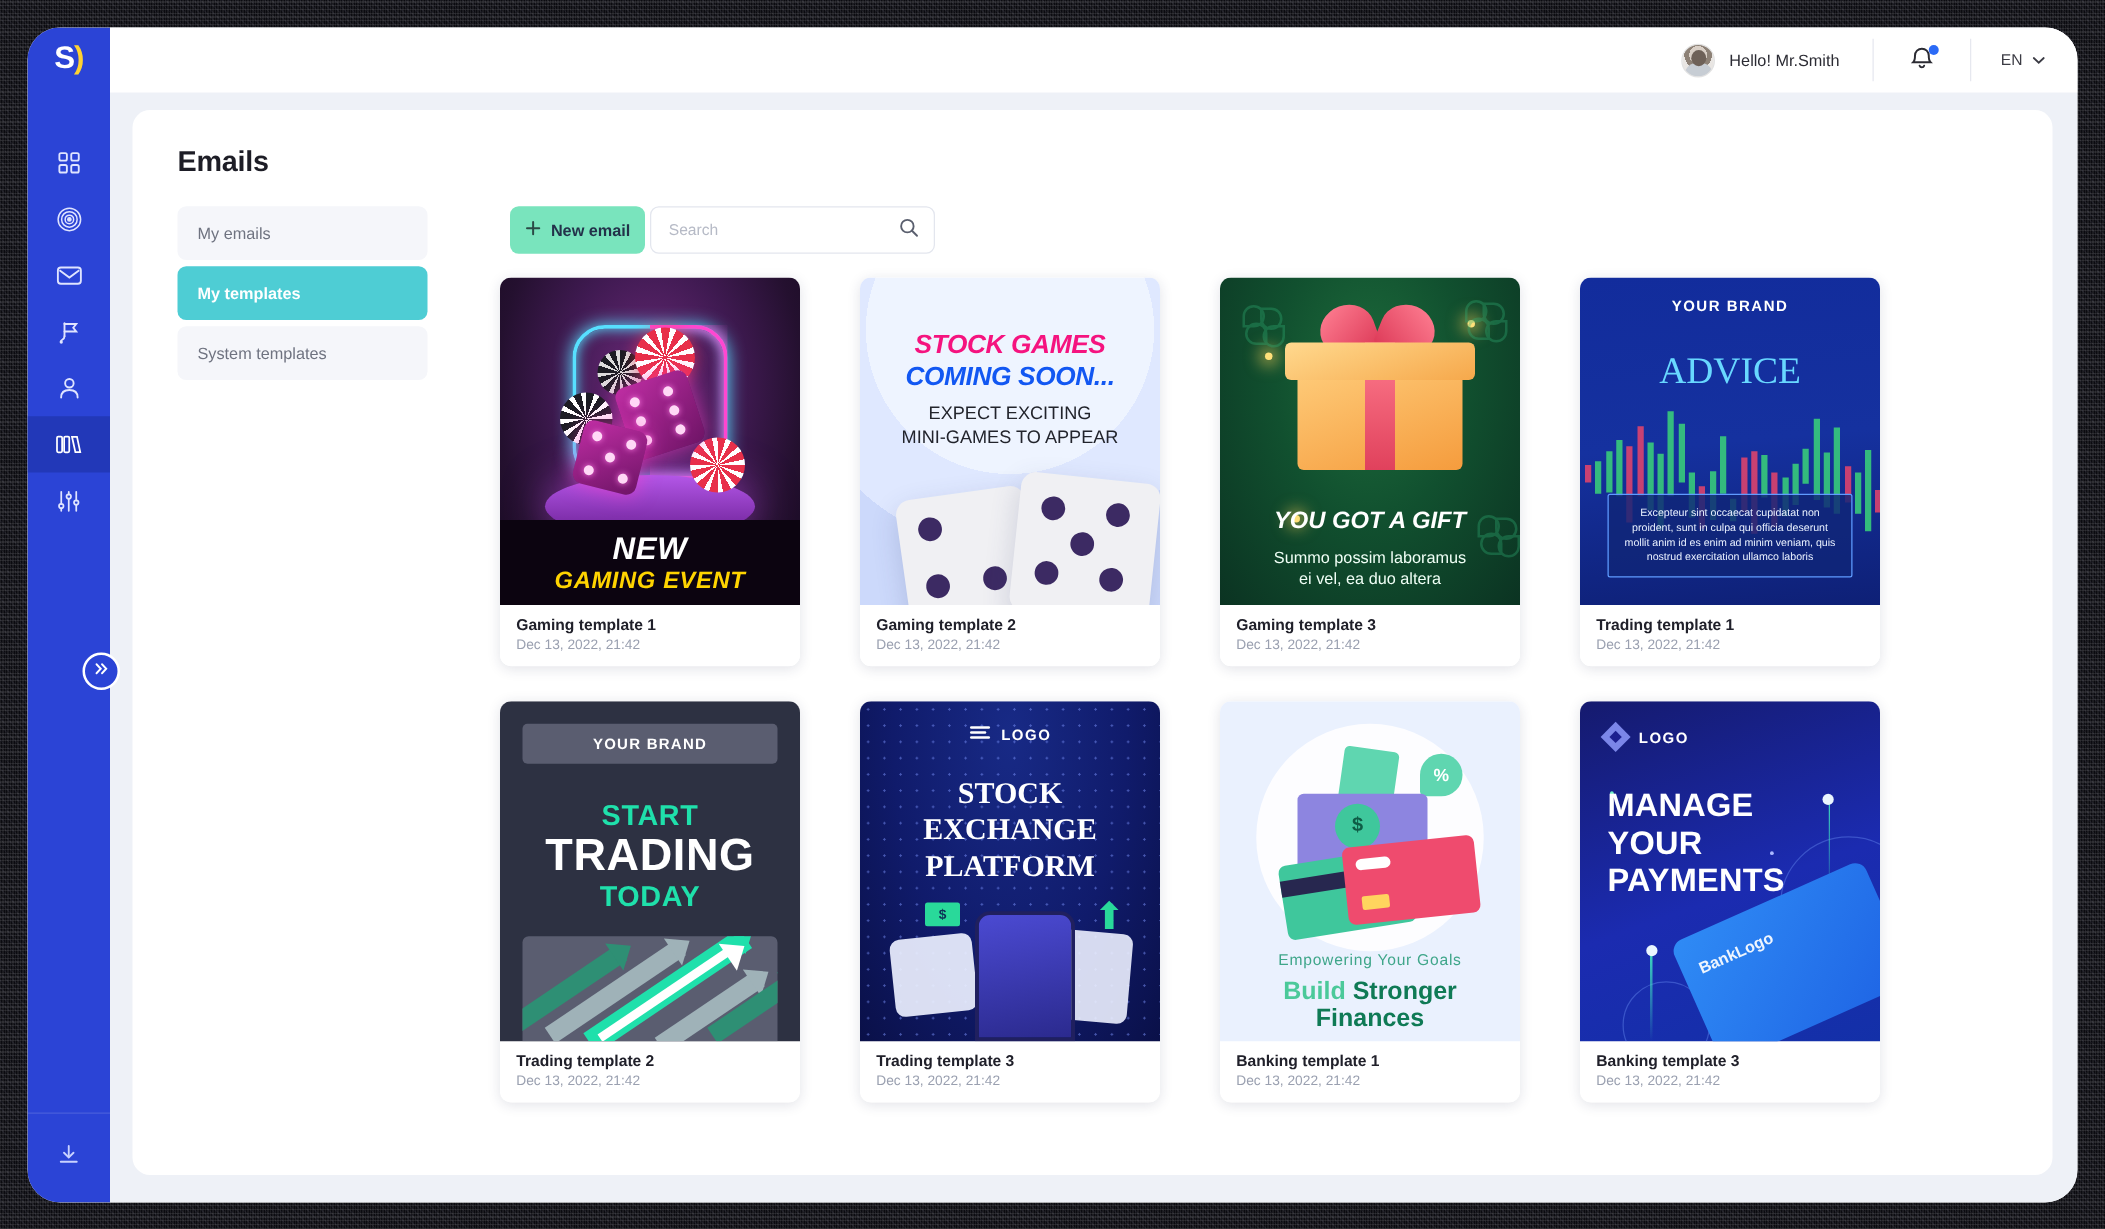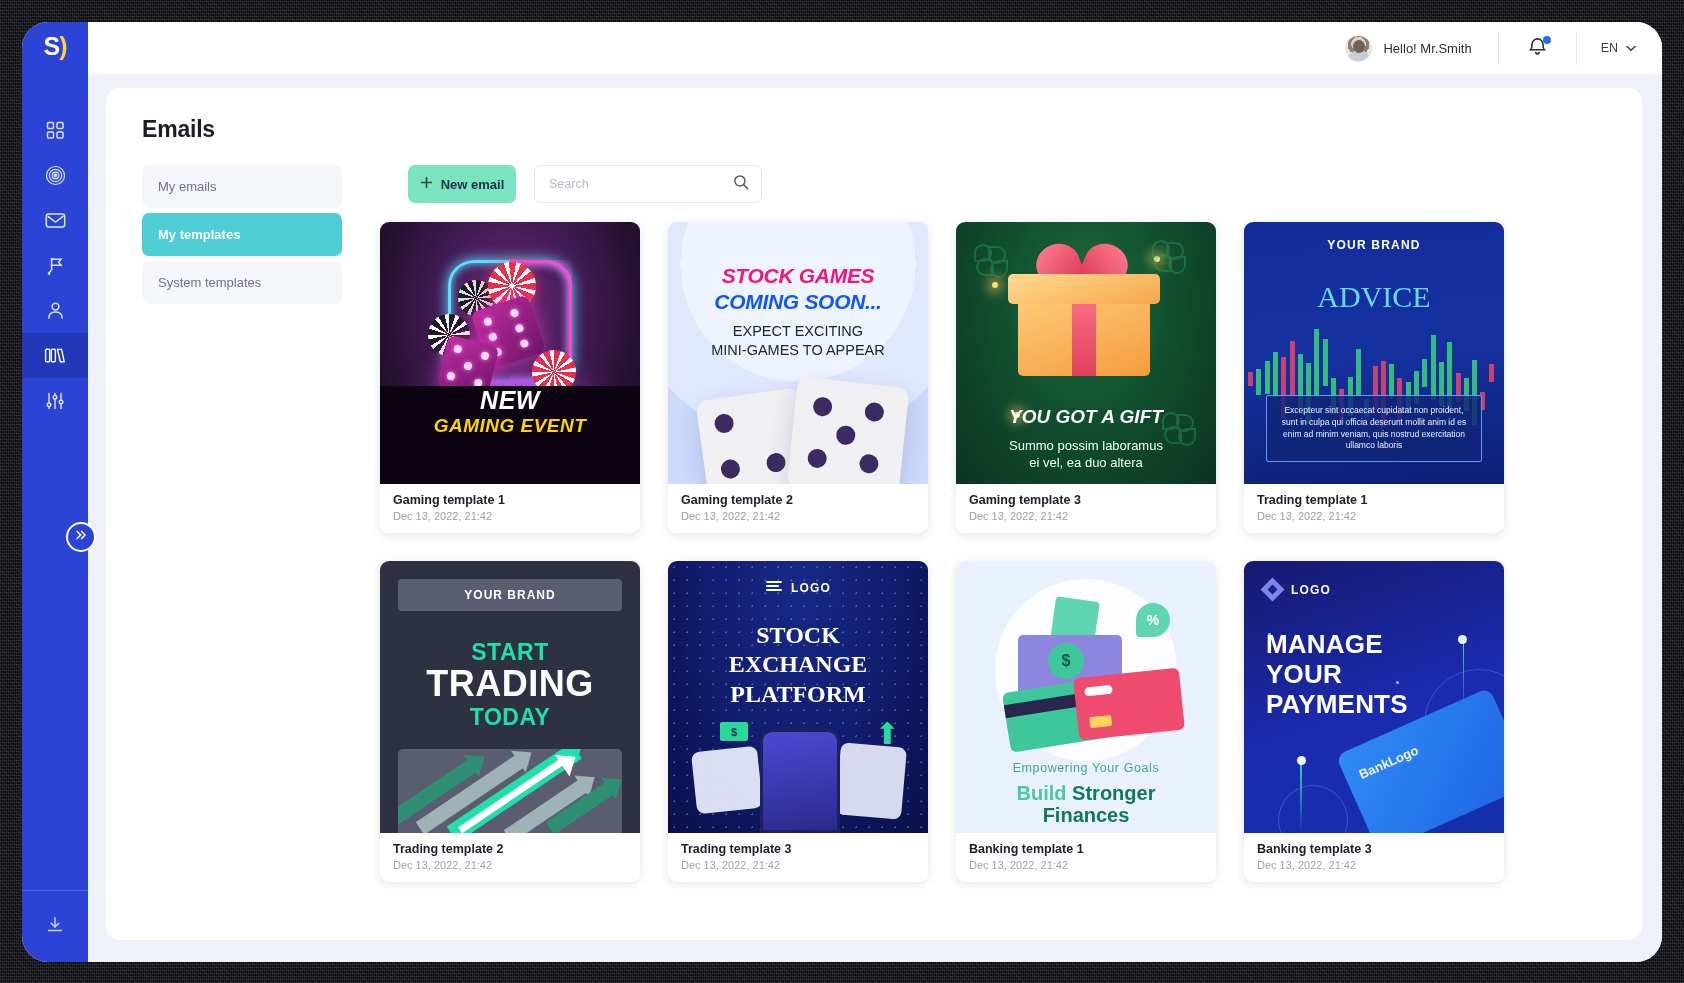--- a/index.html
+++ b/index.html
@@ -161,21 +161,21 @@
     padding-left: 16px;
     font-size: 13px;
     color: #6f7380;
     background: #f5f6fa;
     margin-bottom: 5px;
     cursor: pointer;
   }
   .sub-item.active { background: #4ecdd4; color: #fff; font-weight: 600; }
   
   .main-col { flex: 1; min-width: 0; }
-  .toolbar { display: flex; gap: 18px; margin-bottom: 19px; padding-left: 28px; }
+  .toolbar { display: flex; gap: 4px; margin-bottom: 19px; padding-left: 28px; }
   .btn-new {
     background: #79e4bd;
     color: #23324a;
     border: none;
     height: 38px; width: 108px;
     border-radius: 7px;
     font-size: 13px; font-weight: 600;
     display: flex; align-items: center; justify-content: center; gap: 8px;
     cursor: pointer;
     font-family: "Liberation Sans", sans-serif;
@@ -199,20 +199,21 @@
     display: grid;
     grid-template-columns: repeat(4, 260px);
     gap: 28px 28px;
   }
   .card {
     border-radius: 9px;
     overflow: hidden;
     background: #fff;
     box-shadow: 0 2px 10px rgba(30,40,80,.13);
     cursor: pointer;
+    margin-left: 20px;
   }
   .thumb { height: 262px; position: relative; overflow: hidden; }
   .card.short .thumb { height: 272px; }
   .cap {
     padding: 9px 13px 11px;
     background: #fff;
   }
   .cap-title { font-size: 12.5px; font-weight: bold; color: #20202a; }
   .cap-date { font-size: 11px; color: #9aa0b0; margin-top: 3px; }
   .cap.overlay { background: rgba(255,255,255,.93); }
@@ -251,23 +252,23 @@
   .chip.red { width: 48px; height: 48px; left: 108px; top: 40px;
     background: repeating-conic-gradient(#e8304a 0 18deg, #fff 18deg 30deg);
     transform: rotate(22deg); box-shadow: 0 0 12px rgba(255,60,90,.6); }
   .chip.red2 { width: 44px; height: 44px; left: 152px; top: 128px;
     background: repeating-conic-gradient(#e8304a 0 18deg, #fff 18deg 30deg); }
   .chip.blk { width: 42px; height: 42px; left: 48px; top: 92px;
     background: repeating-conic-gradient(#1c1c24 0 18deg, #fff 18deg 30deg); }
   .chip.blk2 { width: 36px; height: 36px; left: 78px; top: 58px;
     background: repeating-conic-gradient(#1c1c24 0 18deg, #ddd 18deg 30deg); }
   .g1-band {
-    position: absolute; bottom: 0; left: 0; right: 0; height: 98px;
+    position: absolute; bottom: 0; left: 0; right: 0; height: 68px;
     background: #0c0410;
-    display: flex; flex-direction: column; align-items: center; justify-content: flex-start;
+    display: flex; flex-direction: column; align-items: center; justify-content: center;
   }
   .g1-new { font-size: 25px; font-weight: bold; font-style: italic; color: #fff; letter-spacing: .5px; }
   .g1-ev { font-size: 19px; font-weight: bold; font-style: italic; color: #ffd400; letter-spacing: .5px; }
 
   .t-gaming2 {
     background: radial-gradient(circle at 50% 16%, #eef4ff 0 46%, #dfe8ff 46% 70%, #ccd9fb 70% 100%);
   }
   .g2-t1 { position: absolute; top: 42px; width: 100%; text-align: center;
     font-size: 21px; font-weight: bold; font-style: italic; color: #f5137f; letter-spacing: -.3px; }
   .g2-t2 { position: absolute; top: 68px; width: 100%; text-align: center;

